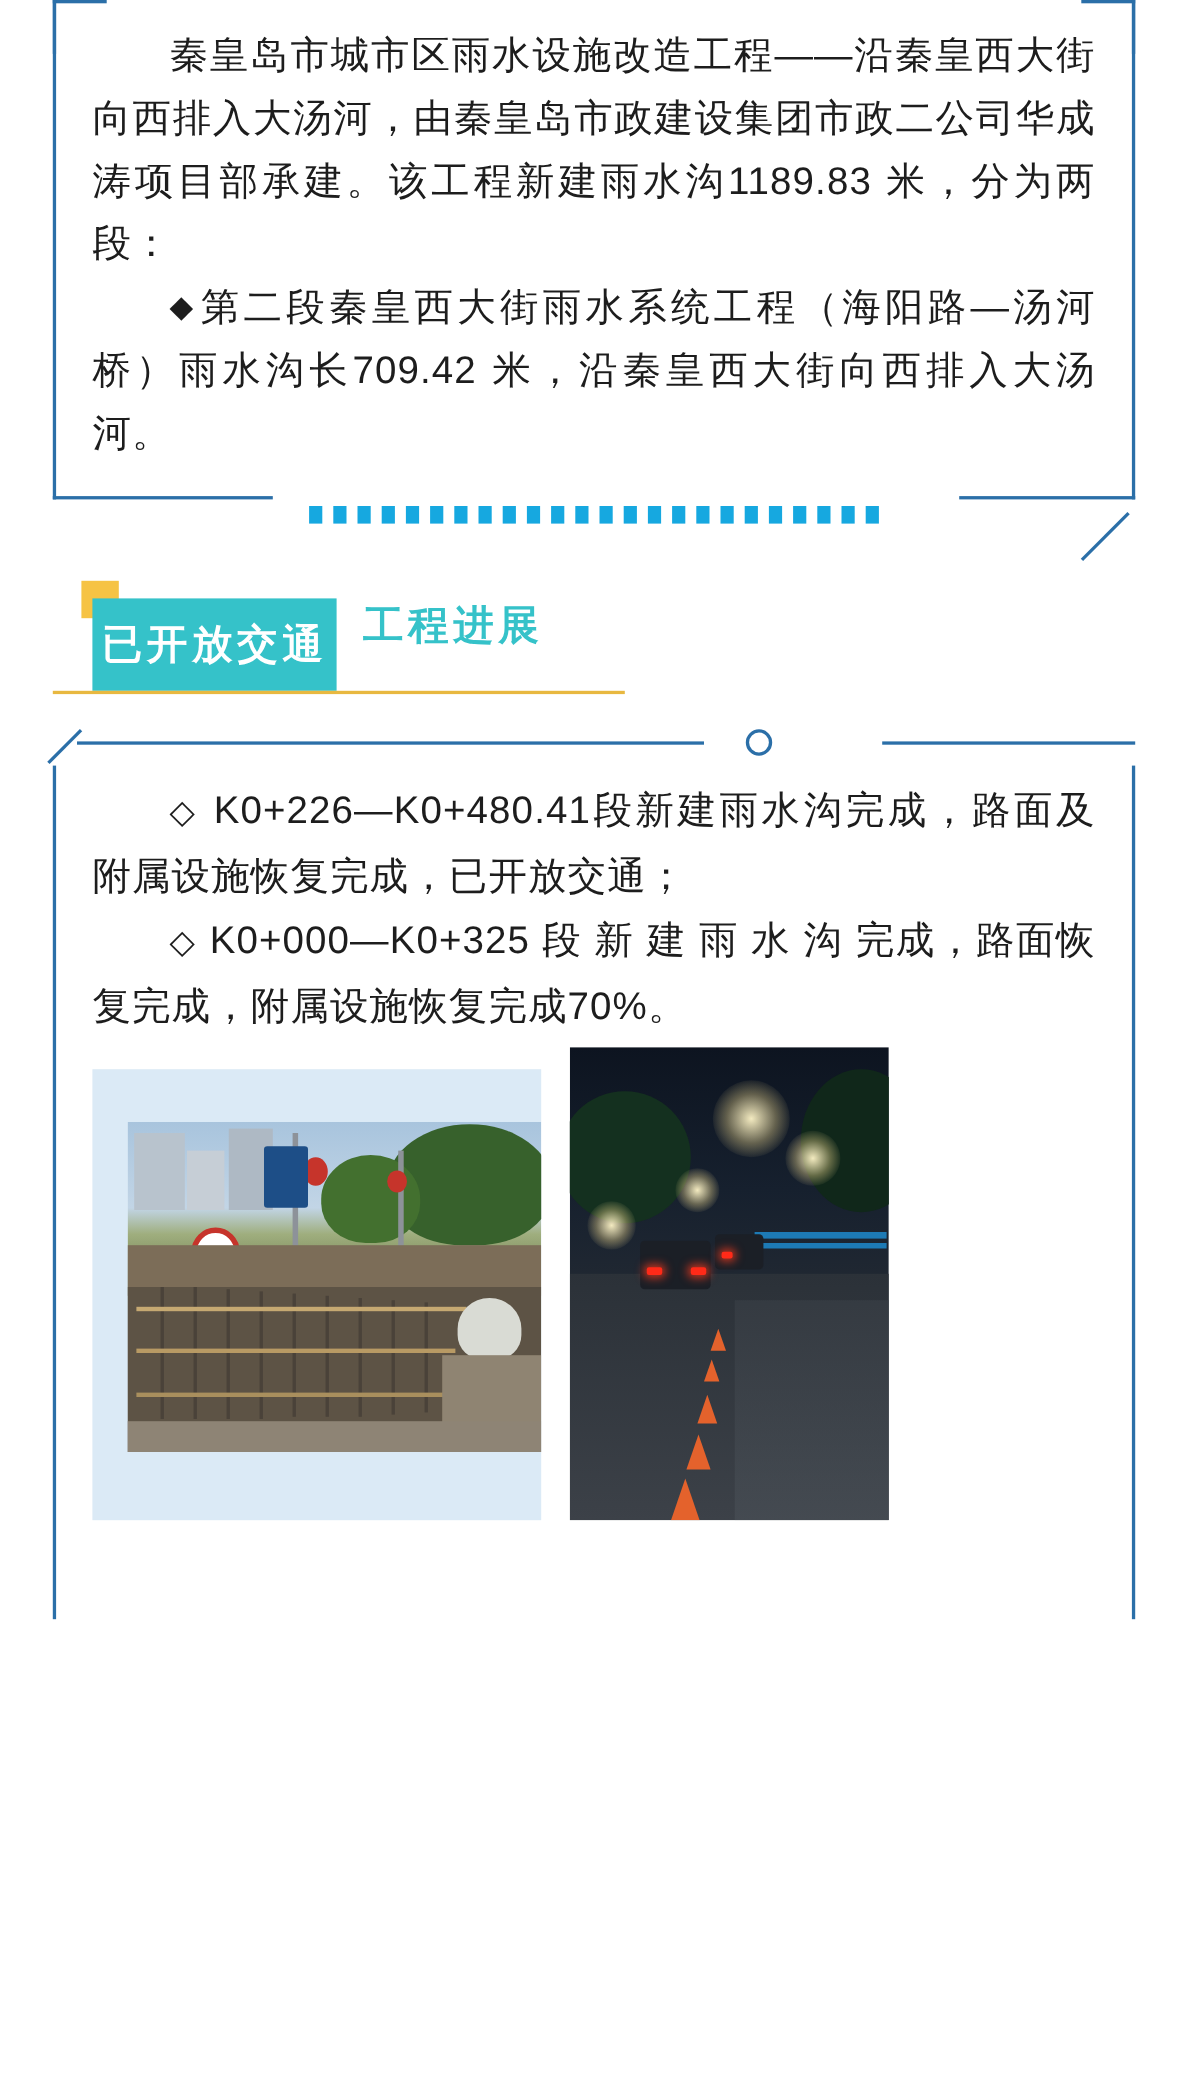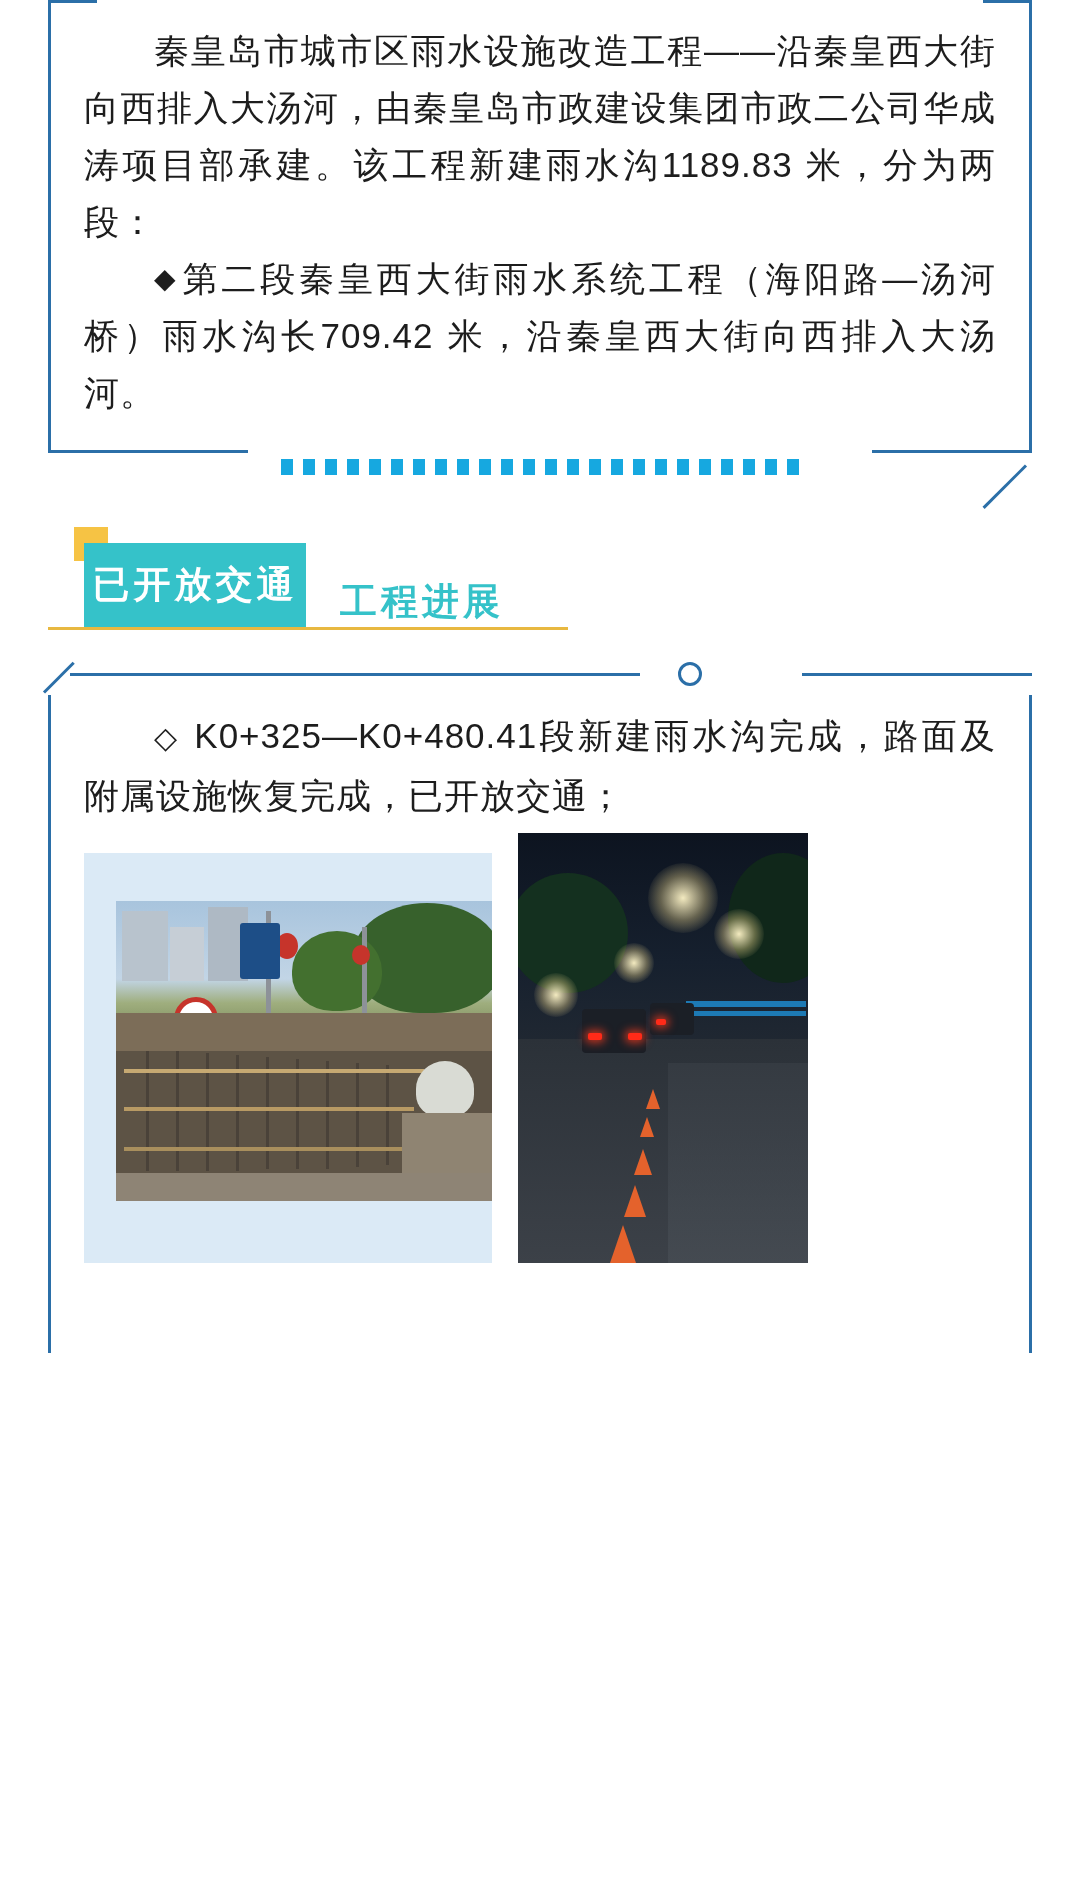--- a/index.html
+++ b/index.html
@@ -142,25 +142,25 @@
     justify-content: center;
   }
   .heading-block .tab-active span {
     color: #ffffff;
     font-size: 37px;
     letter-spacing: 4px;
     font-weight: bold;
   }
   .heading-block .tab-inactive {
     position: absolute;
-    left: 292px;
+    left: 282px;
     top: 16px;
     height: 84px;
     display: flex;
-    align-items: flex-end;
+    align-items: flex-start;
   }
   .heading-block .tab-inactive span {
     color: #35c2c9;
     font-size: 37px;
     letter-spacing: 4px;
     font-weight: bold;
   }
   .heading-block .underline {
     position: absolute;
     left: 0;
@@ -441,21 +441,22 @@
 
   <section class="card-content">
     <span class="top-line-left"></span>
     <span class="top-line-right"></span>
     <span class="circle-node"></span>
     <span class="diag-tl"></span>
     <span class="edge-left"></span>
     <span class="edge-right"></span>
 
     <div class="content-text">
-      <p><span class="diamond-mark">◇</span> <span>K0+325—K0+480.41段新建雨水沟完成，路面及附属设施恢复完成，已开放交通；</span></p>
+      <p><span class="diamond-mark">◇</span> <span>K0+226—K0+480.41段新建雨水沟完成，路面及附属设施恢复完成，已开放交通；</span></p>
+      <p><span class="diamond-mark">◇</span> <span>K0+000—K0+325 段 新 建 雨 水 沟 完成，路面恢复完成，附属设施恢复完成70%。</span></p>
     </div>
 
     <div class="photos">
       <div class="photo-frame-left"></div>
 
       <div class="photo-left">
         <div class="ph-day">
           <span class="sky-building" style="left:6px;top:10px;width:46px;height:70px;"></span>
           <span class="sky-building" style="left:54px;top:26px;width:34px;height:54px;background:#c6ced6;"></span>
           <span class="sky-building" style="left:92px;top:6px;width:40px;height:74px;background:#aeb9c4;"></span>

